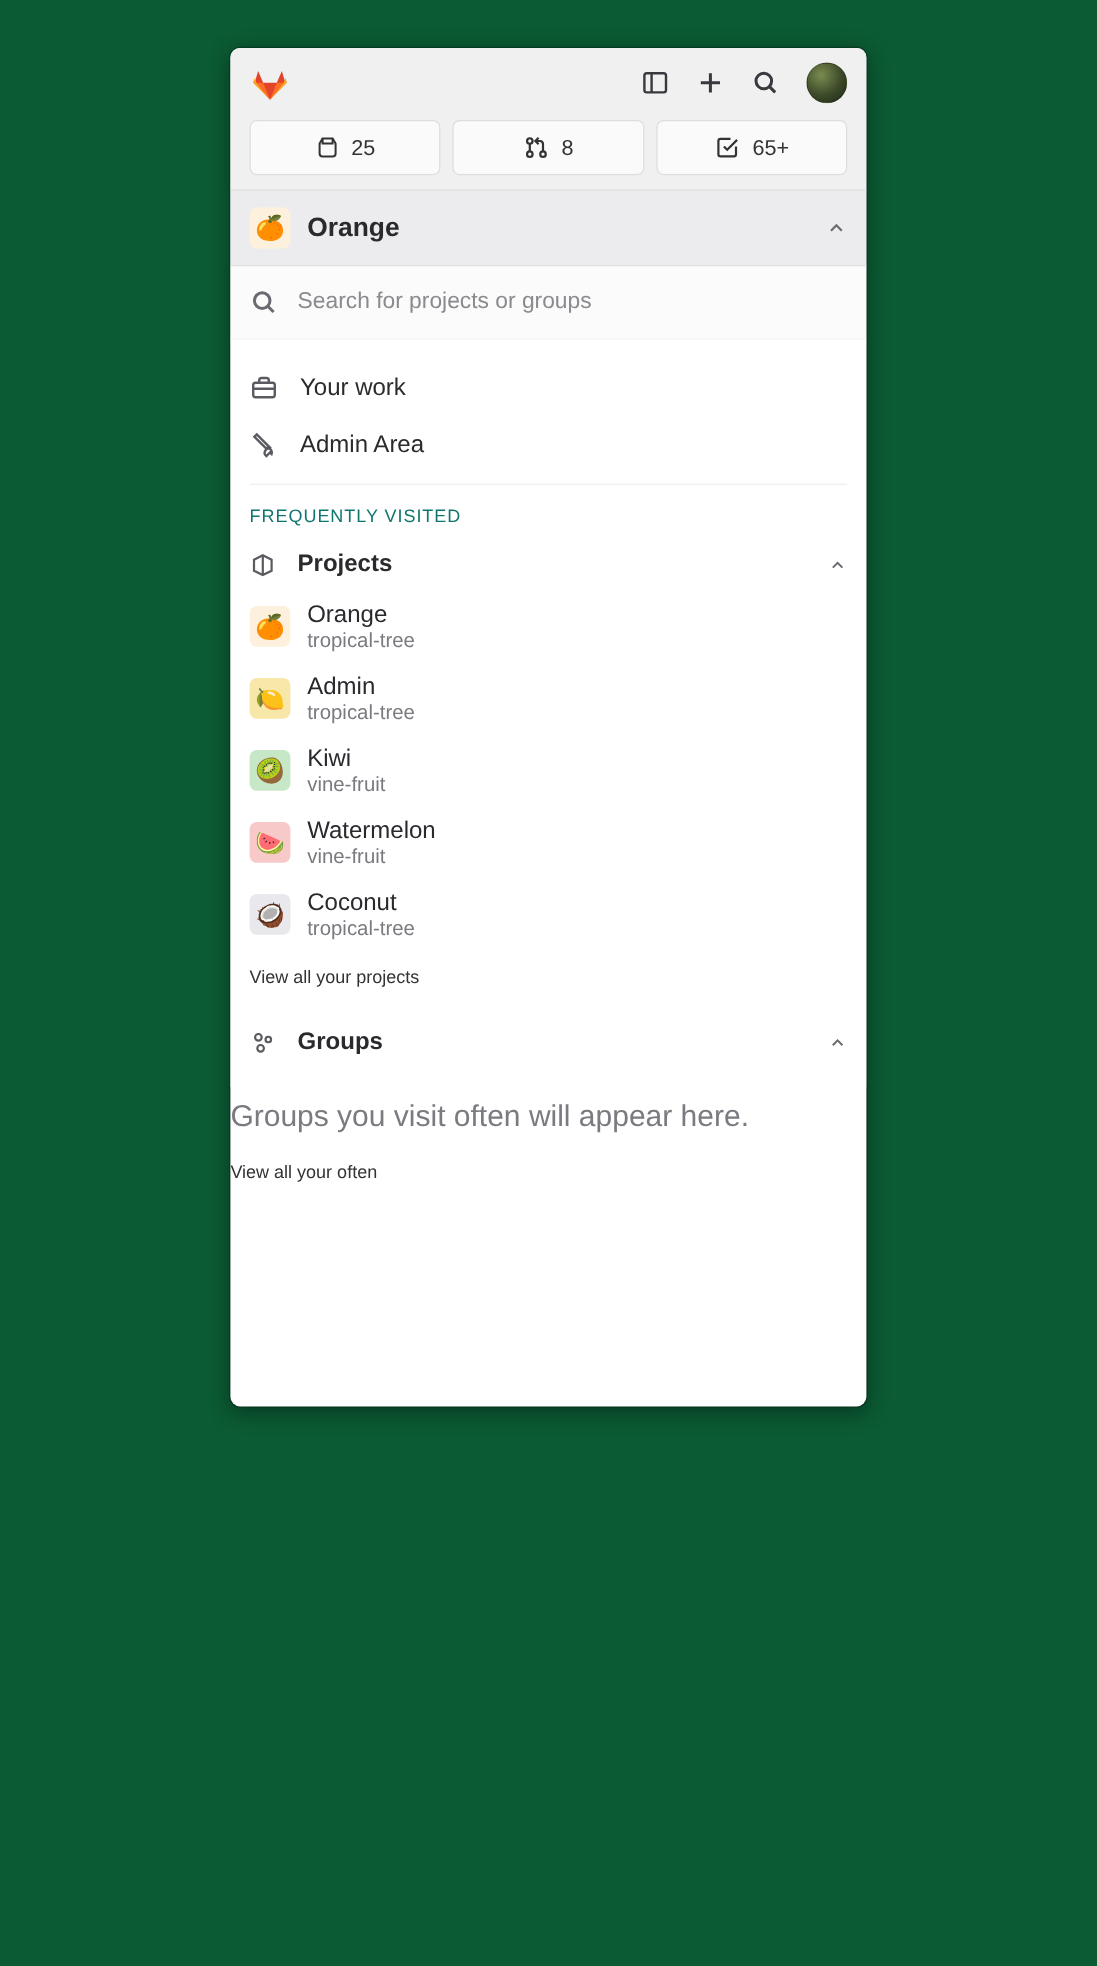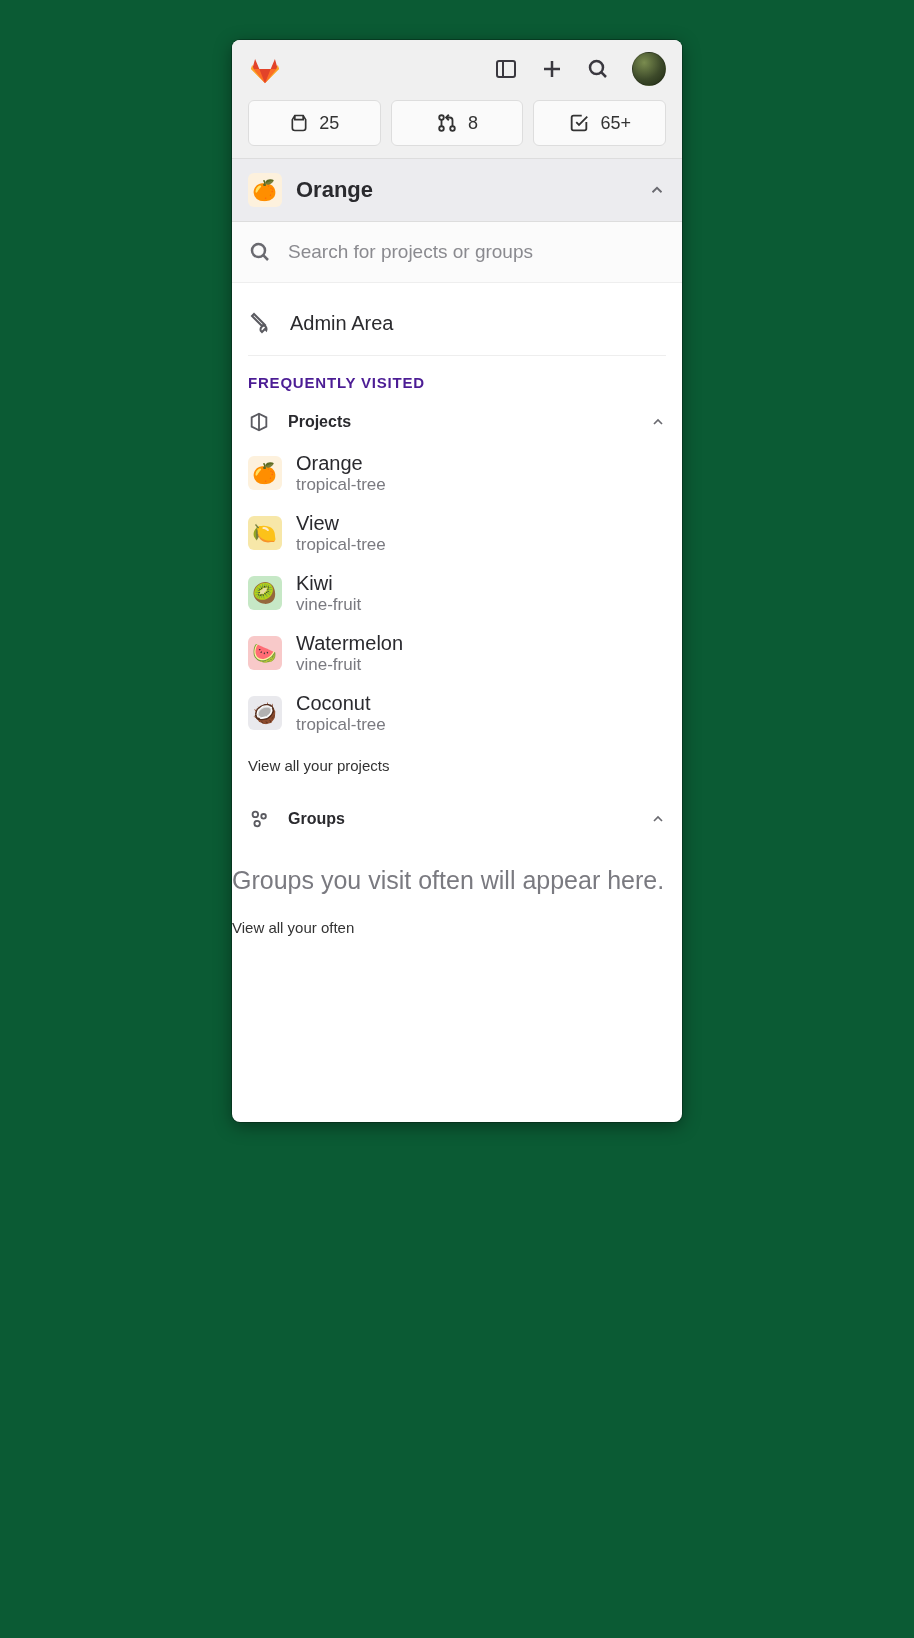--- a/index.html
+++ b/index.html
@@ -4,21 +4,21 @@
 <style>
   * { box-sizing: border-box; margin: 0; padding: 0; }
   body {
     font-family: -apple-system, BlinkMacSystemFont, "Segoe UI", Helvetica, Arial, sans-serif;
     background: #0b5b34;
     display: flex;
     justify-content: center;
     padding: 40px 0;
   }
   .app {
-    width: 450px;
+    width: 530px;
     background: #fff;
     border-radius: 8px;
     overflow: hidden;
     box-shadow: 0 0 0 1px rgba(0,0,0,.25), 0 4px 18px rgba(0,0,0,.4);
   }
   .topbar {
     background: #f0f0f0;
     padding: 12px 16px 0;
   }
   .topbar-row1 {
@@ -111,33 +111,33 @@
     gap: 18px;
     padding: 12px 0;
     font-size: 20px;
     color: #2b2b2e;
     cursor: pointer;
   }
   .divider { border-top: 1px solid #eee; margin: 8px 0 18px; }
   .eyebrow {
     font-size: 15px;
     letter-spacing: .8px;
-    color: #4c1d95;
-    font-weight: 700;
+    color: #0f766e;
+    font-weight: 400;
     margin-bottom: 10px;
   }
   .group-header {
     display: flex;
     align-items: center;
     justify-content: space-between;
     padding: 10px 0;
     cursor: pointer;
   }
   .group-header .left { display: flex; align-items: center; gap: 18px; }
-  .group-title { font-size: 16px; font-weight: 700; color: #2a2a2e; }
+  .group-title { font-size: 20px; font-weight: 700; color: #2a2a2e; }
   .project-item {
     display: flex;
     align-items: center;
     gap: 14px;
     padding: 8px 0;
     cursor: pointer;
   }
   .project-text .name { font-size: 20px; color: #2a2a2e; line-height: 1.2; }
   .project-text .sub  { font-size: 17px; color: #7a7a80; }
   .link-line {
@@ -244,20 +244,30 @@
           <line x1="20" y1="20" x2="15.2" y2="15.2"></line>
         </svg>
     </span>
     <input class="search-input" placeholder="Search for projects or groups" style="">
   </div>
 
   <div class="section">
     <div class="nav-item">
       <span>
         <svg width="24" height="24" viewBox="0 0 24 24" fill="none" stroke="#5a5a60" stroke-width="2">
+            <rect x="3" y="8" width="18" height="12" rx="2"></rect>
+            <path d="M8 8V6a2 2 0 0 1 2-2h4a2 2 0 0 1 2 2v2"></path>
+            <line x1="3" y1="13" x2="21" y2="13"></line>
+          </svg>
+      </span>
+      <span>Your work</span>
+    </div>
+    <div class="nav-item">
+      <span>
+        <svg width="24" height="24" viewBox="0 0 24 24" fill="none" stroke="#5a5a60" stroke-width="2">
             <path d="M14.7 6.3a4 4 0 0 0 5 5L21 10l-3-3 1.3-1.3a4 4 0 0 0-5 5L5 20l-2-2 9.3-9.3z" transform="rotate(90 12 12)"></path>
           </svg>
       </span>
       <span>Admin Area</span>
     </div>
 
     <div class="divider"></div>
 
     <div class="eyebrow">FREQUENTLY VISITED</div>
 
@@ -282,21 +292,21 @@
         <div class="project-item">
           <div class="badge-icon badge-orange">🍊</div>
           <div class="project-text">
             <div class="name">Orange</div>
             <div class="sub">tropical-tree</div>
           </div>
         </div>
         <div class="project-item">
           <div class="badge-icon badge-lemon">🍋</div>
           <div class="project-text">
-            <div class="name">View</div>
+            <div class="name">Admin</div>
             <div class="sub">tropical-tree</div>
           </div>
         </div>
         <div class="project-item">
           <div class="badge-icon badge-kiwi">🥝</div>
           <div class="project-text">
             <div class="name">Kiwi</div>
             <div class="sub">vine-fruit</div>
           </div>
         </div>

